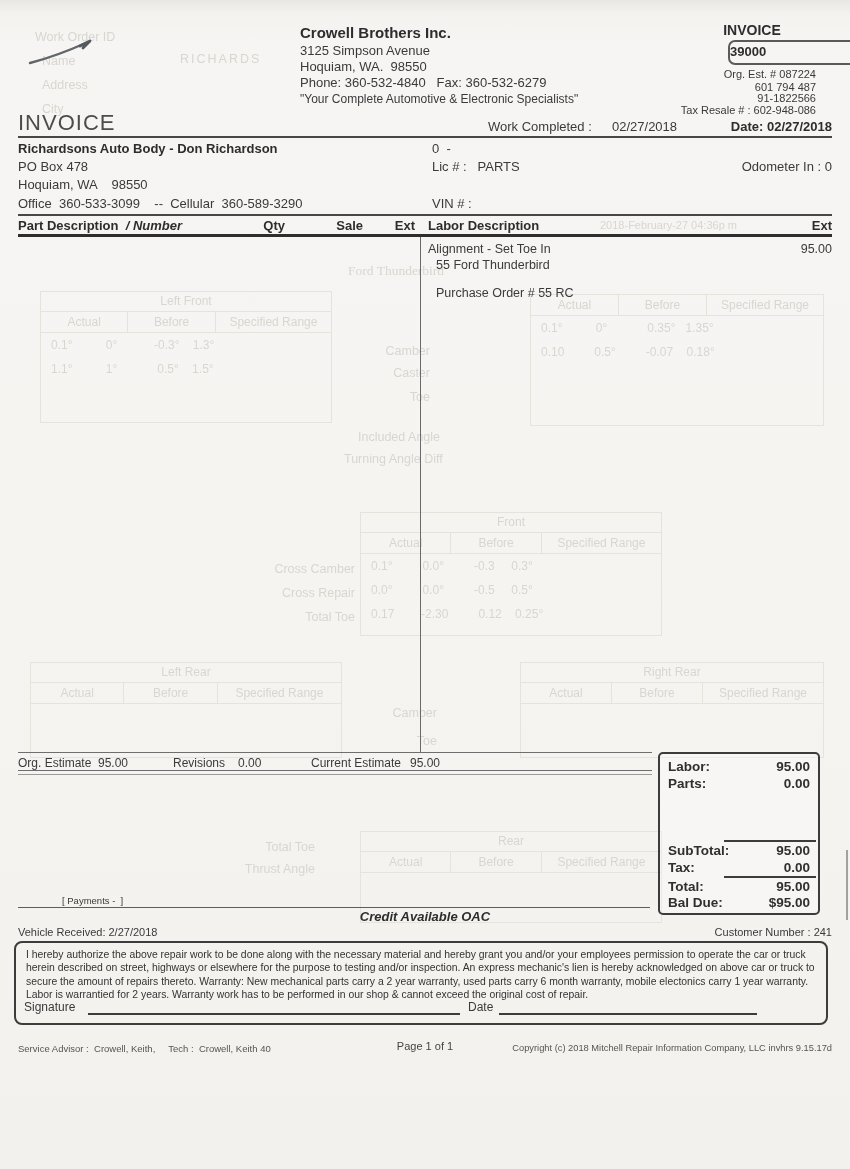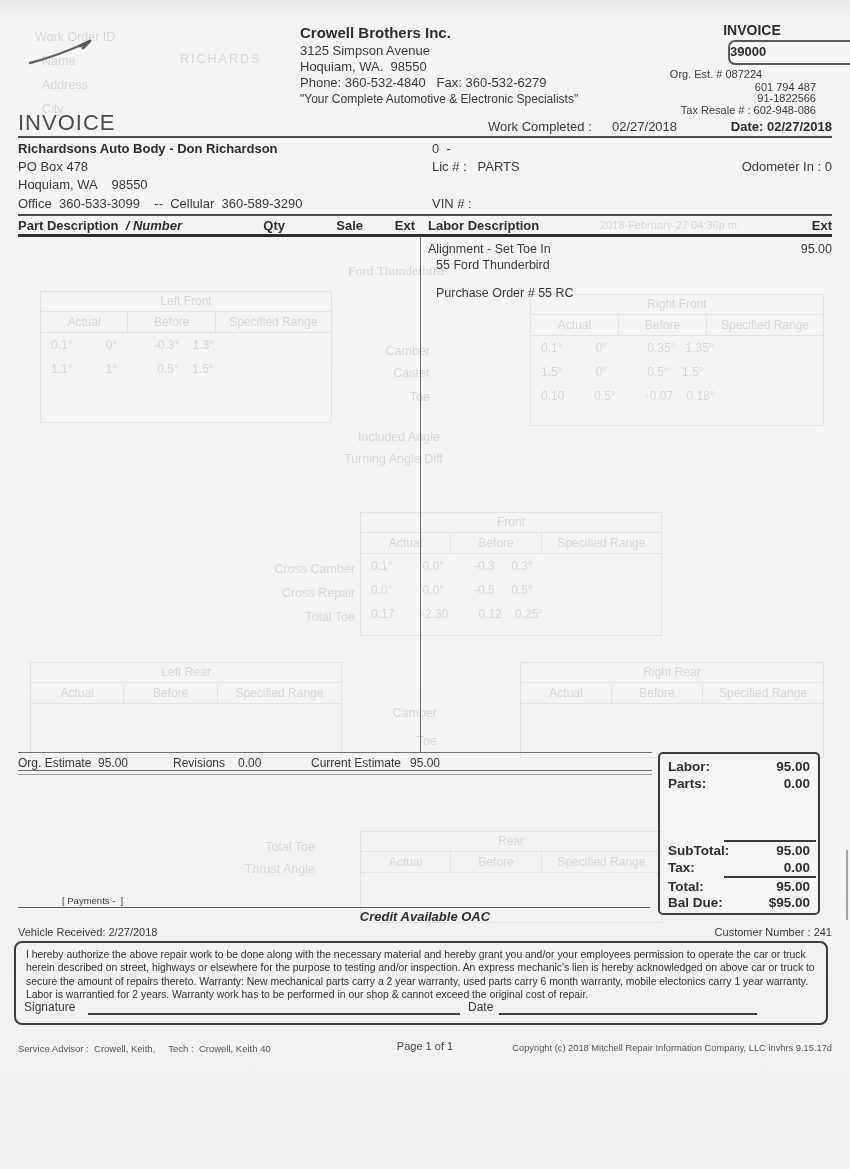--- a/index.html
+++ b/index.html
@@ -70,28 +70,26 @@
       <div class="gt-cols">
         <span class="c1">Actual</span>
         <span class="c2">Before</span>
         <span class="c3">Specified Range</span>
       </div>
       <div class="gt-row">0.1°          0°           -0.3°    1.3°</div>
       <div class="gt-row">1.1°          1°            0.5°    1.5°</div>
     </div>
 
     <div class="gtable" style="left:530px;top:294px;width:292px;height:130px;">
-      <div class="gt-title">Right Front</div>
       <div class="gt-cols">
         <span class="c1">Actual</span>
         <span class="c2">Before</span>
         <span class="c3">Specified Range</span>
       </div>
       <div class="gt-row">0.1°          0°            0.35°   1.35°</div>
-      <div class="gt-row">1.5°          0°            0.5°    1.5°</div>
       <div class="gt-row">0.10         0.5°         -0.07    0.18°</div>
     </div>
 
     <span class="abs glabel r" style="left:368px;top:344px;width:62px;">Camber</span>
     <span class="abs glabel r" style="left:368px;top:366px;width:62px;">Caster</span>
     <span class="abs glabel r" style="left:368px;top:390px;width:62px;">Toe</span>
     <span class="abs glabel" style="left:358px;top:430px;">Included Angle</span>
     <span class="abs glabel" style="left:344px;top:452px;">Turning Angle Diff</span>
 
     <span class="abs glabel r" style="left:200px;top:562px;width:155px;">Cross Camber</span>
@@ -151,21 +149,21 @@
     <span class="abs t13 pre" style="left:300px;top:59px;">Hoquiam, WA.  98550</span>
     <span class="abs t13 pre" style="left:300px;top:75px;">Phone: 360-532-4840   Fax: 360-532-6279</span>
     <span class="abs t12" style="left:300px;top:92px;">"Your Complete Automotive &amp; Electronic Specialists"</span>
   </div>
 
   <div>
     <span class="abs b t14 dark c" style="left:688px;top:22px;width:128px;">INVOICE</span>
     <div class="inv-num-box b t13 dark">
       <span>39000</span>
     </div>
-    <span class="abs t11 r" style="left:616px;top:68px;width:200px;text-align:center;">Org. Est. # 087224</span>
+    <span class="abs t11 r" style="left:616px;top:68px;width:200px;">Org. Est. # 087224</span>
     <span class="abs t11 r" style="left:616px;top:81px;width:200px;">601 794 487</span>
     <span class="abs t11 r" style="left:616px;top:92px;width:200px;">91-1822566</span>
     <span class="abs t11 r" style="left:616px;top:104px;width:200px;">Tax Resale # : 602-948-086</span>
   </div>
 
   <span class="big-title">INVOICE</span>
   <span class="abs t13" style="left:488px;top:119px;">Work Completed :</span>
   <span class="abs t13" style="left:612px;top:119px;">02/27/2018</span>
   <span class="abs b t13 dark r" style="left:692px;top:119px;width:140px;">Date: 02/27/2018</span>
   <div class="hline" style="left:18px;top:136px;width:814px;height:2px;"></div>

